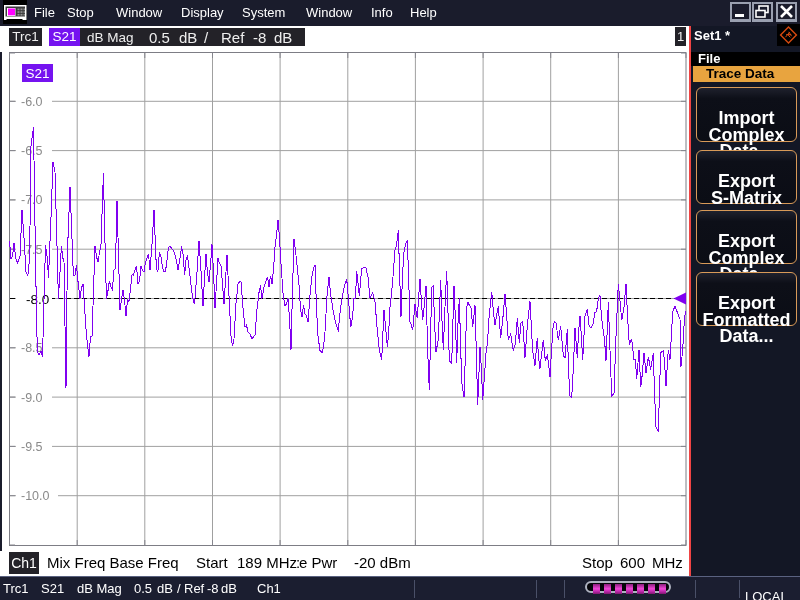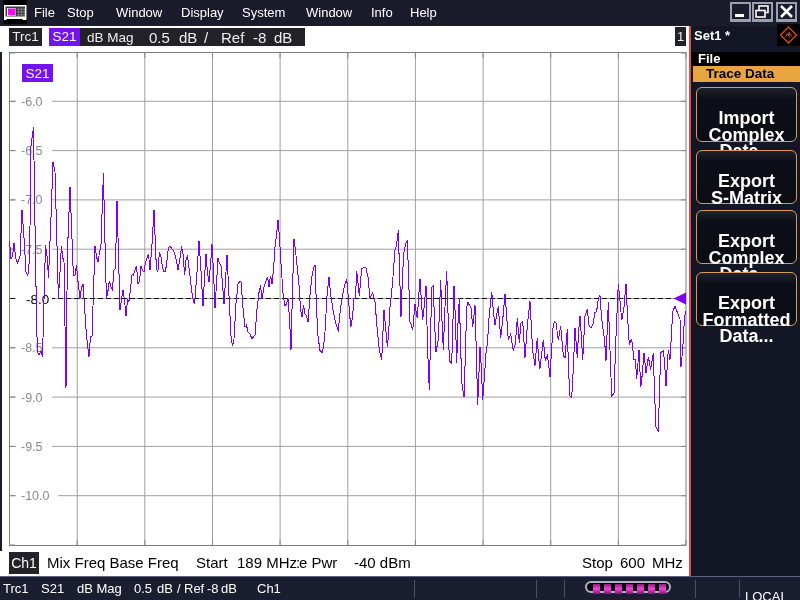--- a/index.html
+++ b/index.html
@@ -179,21 +179,21 @@
   <path d="M673.5 246.5 L686 240.5 L686 252.5 Z" fill="#8000f0"></path>
 </svg>
 
 <div class="abs" style="left:0;top:551px;width:689px;height:25px;background:#fff;color:#000;font-size:15px">
   <div class="blackbox" style="left:9px;top:1px;width:30px;height:22px;line-height:22px;text-align:center;color:#fff;font-size:14px">Ch1</div>
   <div class="abs" style="left:47px;top:3px">Mix Freq Base Freq</div>
   <div class="abs" style="left:196px;top:3px">Start</div>
   <div class="abs" style="left:237px;top:3px">189 MHz</div>
   <div class="abs" style="left:296px;top:3px">:</div>
   <div class="abs" style="left:299px;top:3px">e Pwr</div>
-  <div class="abs" style="left:354px;top:3px">-40 dBm</div>
+  <div class="abs" style="left:354px;top:3px">-20 dBm</div>
   <div class="abs" style="left:582px;top:3px">Stop</div>
   <div class="abs" style="left:620px;top:3px">600</div>
   <div class="abs" style="left:652px;top:3px">MHz</div>
 </div>
 
 <div class="abs" id="panel">
   <div class="abs" style="left:3px;top:2px;color:#fff;font-weight:bold;font-size:13px">Set1 *</div>
 
   <svg class="abs" style="left:86px;top:-2px" width="23" height="22" viewBox="0 0 23 22">
     <rect x="0" y="0" width="23" height="22" fill="#000"></rect>

